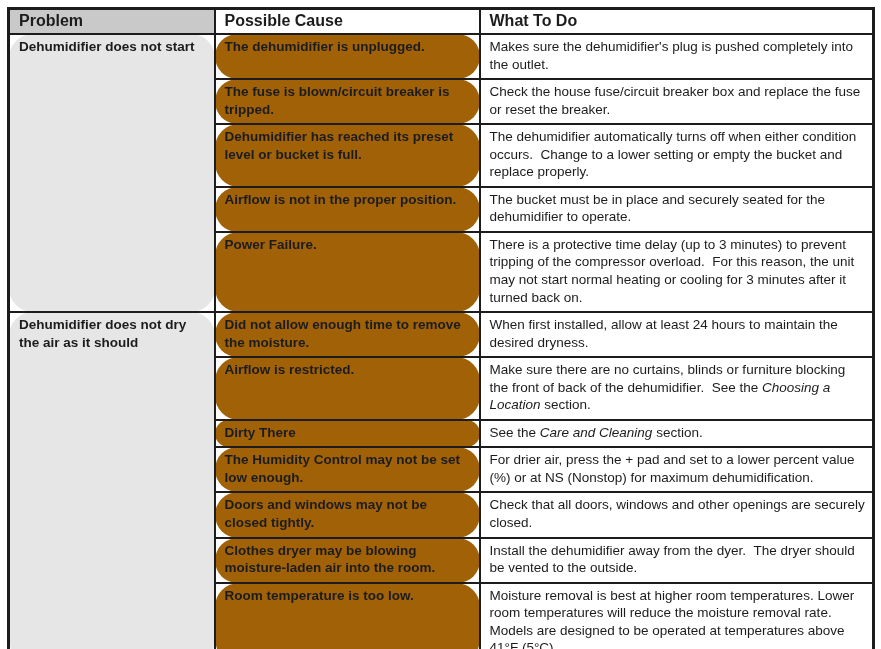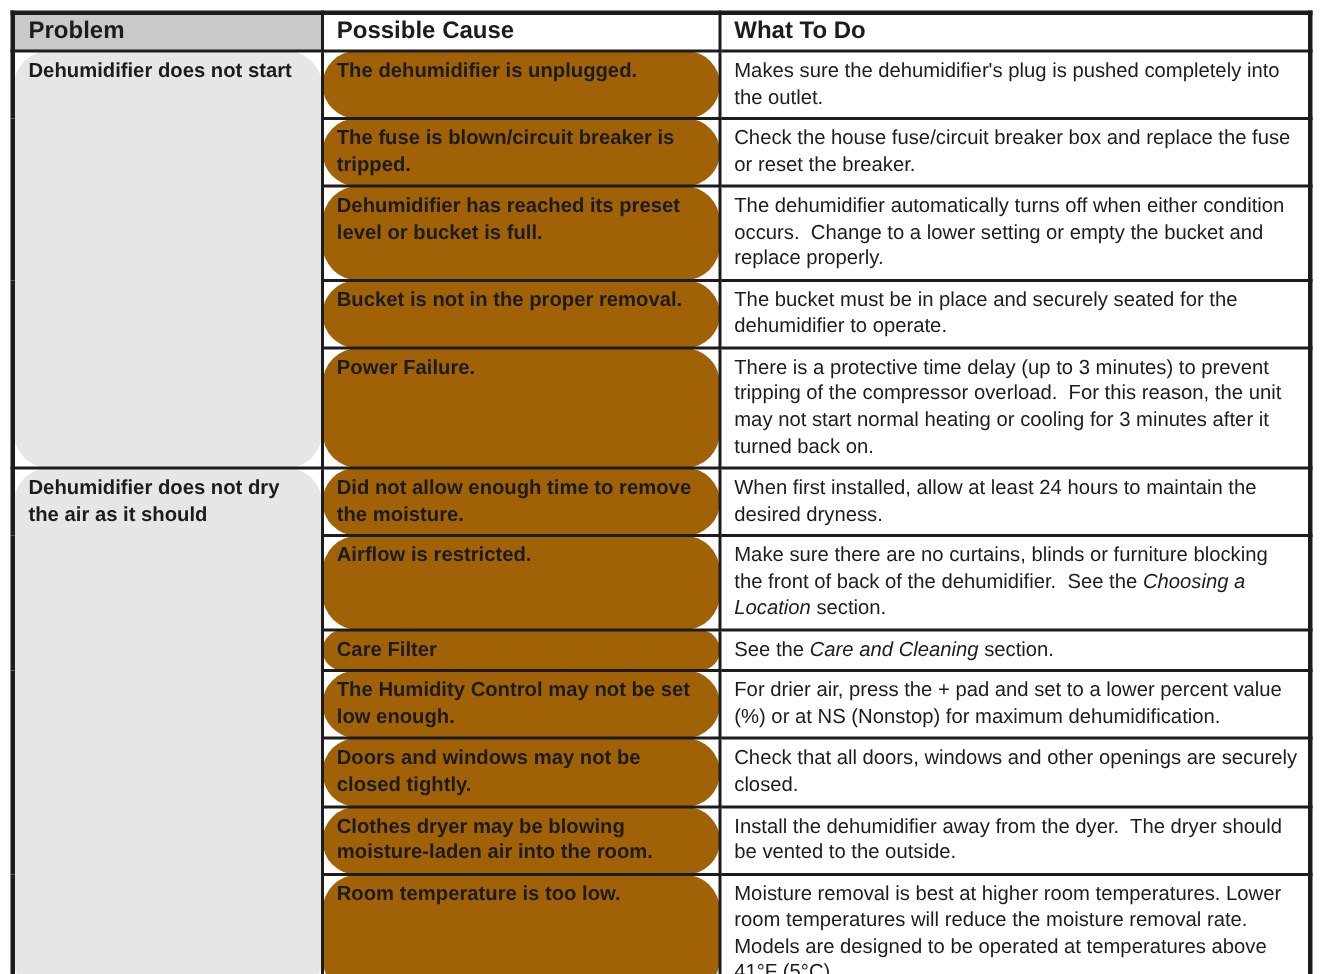--- a/index.html
+++ b/index.html
@@ -93,38 +93,38 @@
         </tr>
         <tr>
           <td class="cause-cell">The fuse is blown/circuit breaker is tripped.</td>
           <td class="todo-cell"><span>Check the house fuse/circuit breaker box and replace the fuse or reset the breaker.</span></td>
         </tr>
         <tr>
           <td class="cause-cell">Dehumidifier has reached its preset level or bucket is full.</td>
           <td class="todo-cell"><span>The dehumidifier automatically turns off when either condition occurs.  Change to a lower setting or empty the bucket and replace properly.</span></td>
         </tr>
         <tr>
-          <td class="cause-cell">Bucket is not in the proper removal.</td>
+          <td class="cause-cell">Airflow is not in the proper position.</td>
           <td class="todo-cell"><span>The bucket must be in place and securely seated for the dehumidifier to operate.</span></td>
         </tr>
         <tr>
           <td class="cause-cell">Power Failure.</td>
           <td class="todo-cell"><span>There is a protective time delay (up to 3 minutes) to prevent tripping of the compressor overload.  For this reason, the unit may not start normal heating or cooling for 3 minutes after it turned back on.</span></td>
         </tr>
         <tr>
           <td class="problem-cell" rowspan="7">Dehumidifier does not dry the air as it should</td>
           <td class="cause-cell">Did not allow enough time to remove the moisture.</td>
           <td class="todo-cell"><span>When first installed, allow at least 24 hours to maintain the desired dryness.</span></td>
         </tr>
         <tr>
           <td class="cause-cell">Airflow is restricted.</td>
           <td class="todo-cell"><span>Make sure there are no curtains, blinds or furniture blocking the front of back of the dehumidifier.  See the </span><span class="italic">Choosing a Location</span><span> section.</span></td>
         </tr>
         <tr>
-          <td class="cause-cell">Care Filter</td>
+          <td class="cause-cell">Dirty There</td>
           <td class="todo-cell"><span>See the </span><span class="italic">Care and Cleaning</span><span> section.</span></td>
         </tr>
         <tr>
           <td class="cause-cell">The Humidity Control may not be set low enough.</td>
           <td class="todo-cell"><span>For drier air, press the + pad and set to a lower percent value (%) or at NS (Nonstop) for maximum dehumidification.</span></td>
         </tr>
         <tr>
           <td class="cause-cell">Doors and windows may not be closed tightly.</td>
           <td class="todo-cell"><span>Check that all doors, windows and other openings are securely closed.</span></td>
         </tr>

